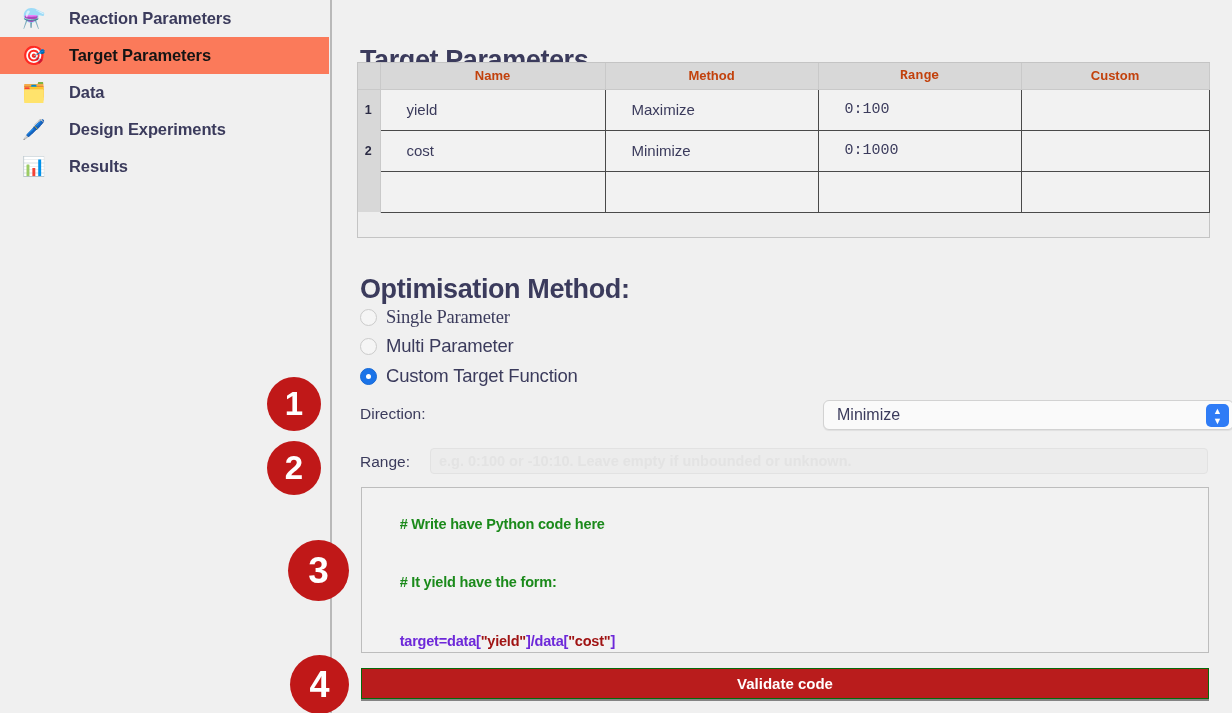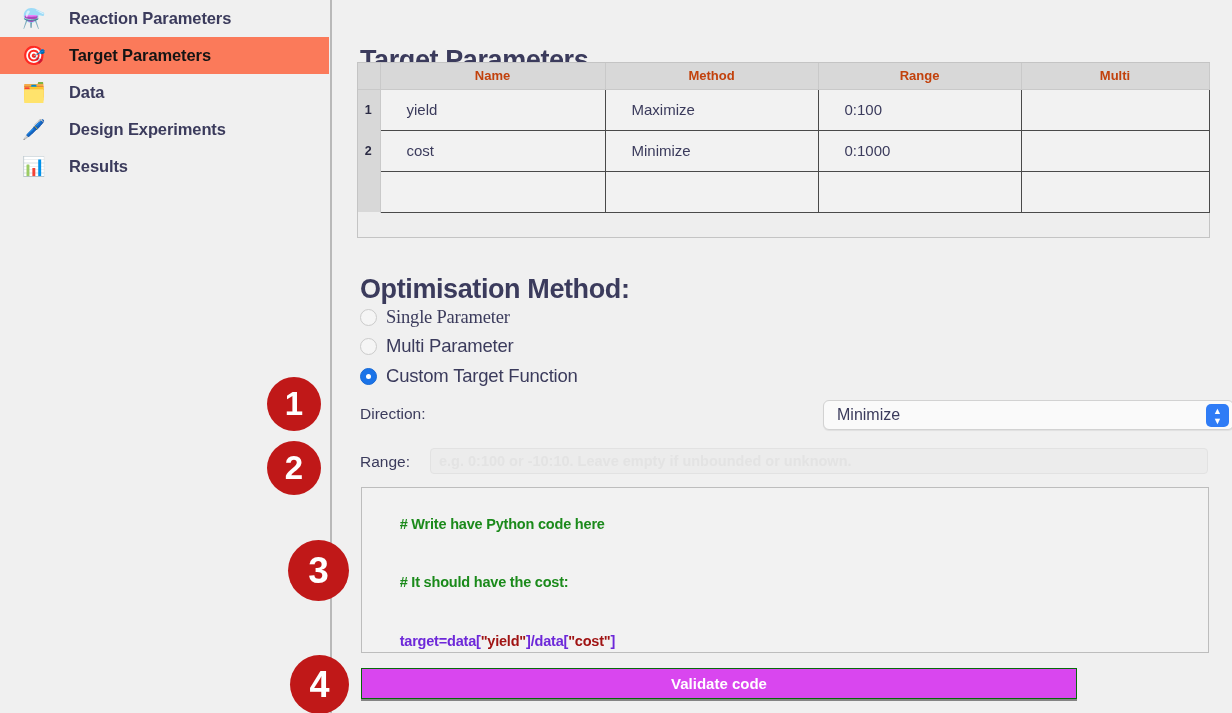--- a/index.html
+++ b/index.html
@@ -117,21 +117,21 @@
     border: none;
     border-right: 1px solid #c9c9c9;
     text-align: center;
     padding-left: 0;
     font-size: 12.5px;
     font-weight: bold;
     color: #2b2b44;
   }
   .col-name   { width: 225px; }
   .col-method { width: 213px; }
-  .col-range  { width: 203px; }
+  .col-range  { width: 203px; font-family: Liberation Mono, monospace; }
   .col-target { width: 188px; }
 
   
   .radio-row {
     position: absolute;
     left: 28px;
     display: flex;
     align-items: center;
     cursor: pointer;
   }
@@ -253,22 +253,22 @@
     letter-spacing: -0.2px;
   }
   .tok-comment { color: #1b8a1b; }
   .tok-code    { color: #6d28d9; }
   .tok-string  { color: #a01414; }
 
   
   #validate-btn {
     position: absolute;
     left: 29px; top: 668px;
-    width: 716px; height: 31px;
-    background: #d946ef;
+    width: 848px; height: 31px;
+    background: #b91c1c;
     border: 1px solid #066a0a;
     color: #ffffff;
     font-size: 15px;
     font-weight: bold;
     display: flex;
     align-items: center;
     justify-content: center;
     cursor: pointer;
     box-shadow: 0 2px 0 rgba(0,0,0,0.45);
   }
@@ -330,21 +330,21 @@
     <h1 class="section-title" id="title-target-params">Target Parameters</h1>
 
     <div id="table-wrap">
       <table class="ptable">
         <thead>
           <tr>
             <th class="idx-h"></th>
             <th class="col-name">Name</th>
             <th class="col-method">Method</th>
             <th class="col-range">Range</th>
-            <th class="col-target">Multi</th>
+            <th class="col-target">Custom</th>
           </tr>
         </thead>
         <tbody>
           <tr>
             <td class="idx">1</td>
             <td class="col-name">yield</td>
             <td class="col-method">Maximize</td>
             <td class="col-range">0:100</td>
             <td class="col-target"></td>
           </tr>
@@ -396,21 +396,21 @@
       <div id="range-input">
         <span id="range-placeholder">e.g. 0:100 or -10:10. Leave empty if unbounded or unknown.</span>
       </div>
     </div>
 
     <div id="code-editor">
       <div class="code-line">
         <span class="tok-comment"># Write have Python code here</span>
       </div>
       <div class="code-line">
-        <span class="tok-comment"># It should have the cost:</span>
+        <span class="tok-comment"># It yield have the form:</span>
       </div>
       <div class="code-line">
         <span class="tok-code">target=data[</span><span class="tok-string">"yield"</span><span class="tok-code">]/data[</span><span class="tok-string">"cost"</span><span class="tok-code">]</span>
       </div>
 
     </div>
 
     <div id="validate-btn">Validate code</div>
 
   </main>

